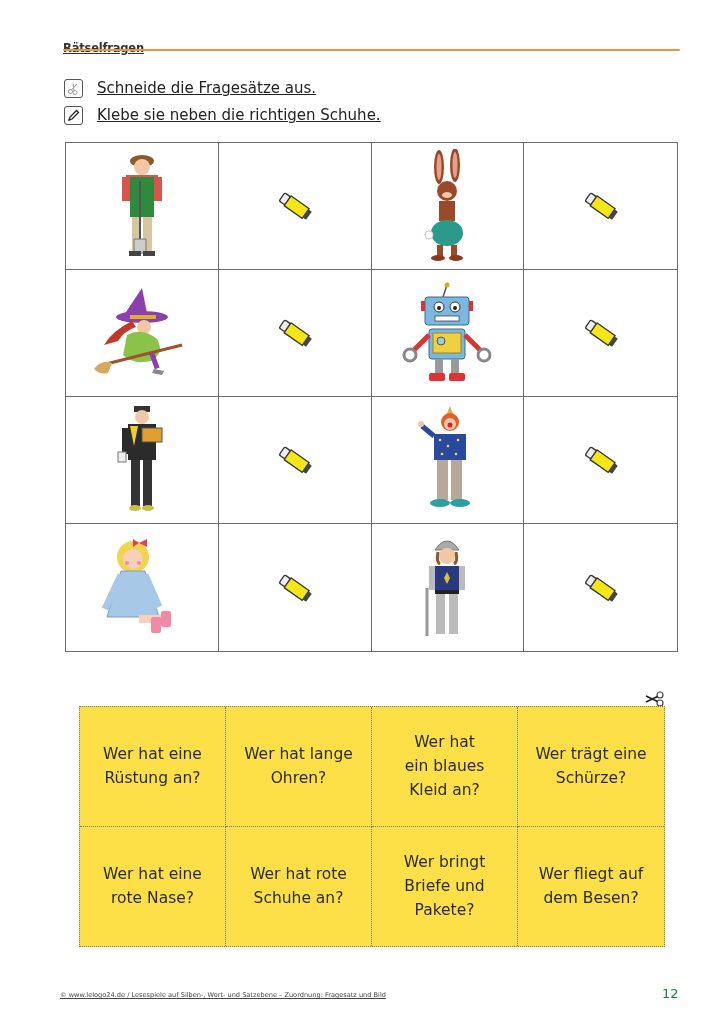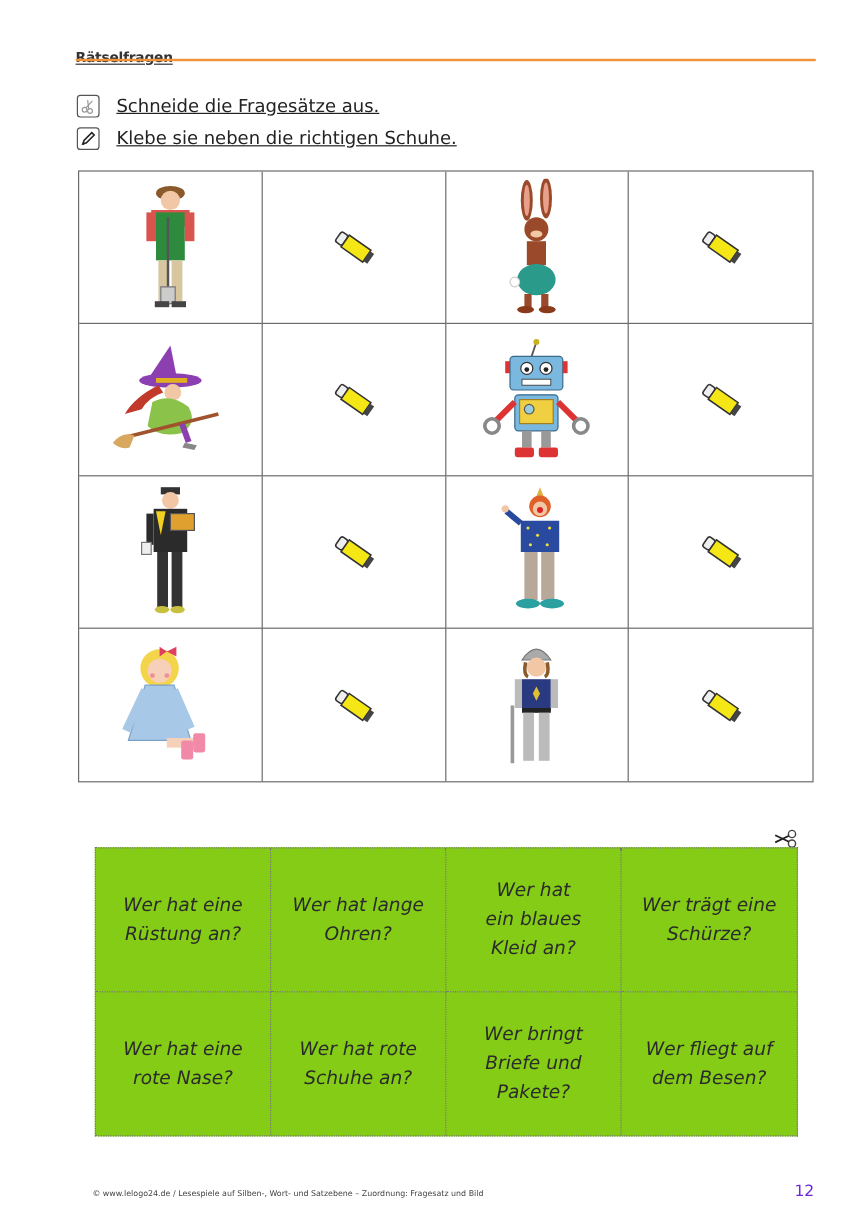--- a/index.html
+++ b/index.html
@@ -22,30 +22,30 @@
           display: flex; align-items: center; justify-content: center; position: relative; }
   .cell:nth-child(4n) { border-right: none; }
   .cell:nth-last-child(-n+4) { border-bottom: none; }
   .pic { width: 100px; height: 115px; display:flex; align-items:center; justify-content:center; }
   .glue { width: 44px; height: 30px; }
 
   .cut-icon { position: absolute; left: 644px; top: 690px; }
 
   .cards { position: absolute; left: 79px; top: 706px; width: 586px; height: 241px;
            display: grid; grid-template-columns: repeat(4, 1fr); grid-template-rows: repeat(2, 1fr);
-           background: #84cc16; border: 1px dotted #777; box-sizing: border-box; font-style: italic; }
+           background: #fde047; border: 1px dotted #777; box-sizing: border-box; }
   .card { border-right: 1px dotted #777; border-bottom: 1px dotted #777; box-sizing: border-box;
           display: flex; align-items: center; justify-content: center; text-align: center; padding: 0 10px;
           font-size: 15.5px; line-height: 24px; color: #2b2b2b; }
   .card:nth-child(4n) { border-right: none; justify-content: center; }
   .card:nth-last-child(-n+4) { border-bottom: none; }
   .card span { white-space: pre-line; }
 
-  .footer-text { position: absolute; left: 77px; top: 991px; font-size: 6.6px; color: #444; }
-  .page-num { position: absolute; left: 662px; top: 986px; font-size: 13px; color: #6d28d9; }
+  .footer-text { position: absolute; left: 60px; top: 991px; font-size: 6.6px; color: #444; text-decoration: underline; }
+  .page-num { position: absolute; left: 662px; top: 986px; font-size: 13px; color: #15803d; }
 </style>
 </head>
 <body>
 
 <div class="header-title">Rätselfragen</div>
 <div class="header-rule"></div>
 
 <div class="instr" style="top:77px;">
   <span class="ibox">
     <svg width="13" height="13" viewBox="0 0 13 13">

